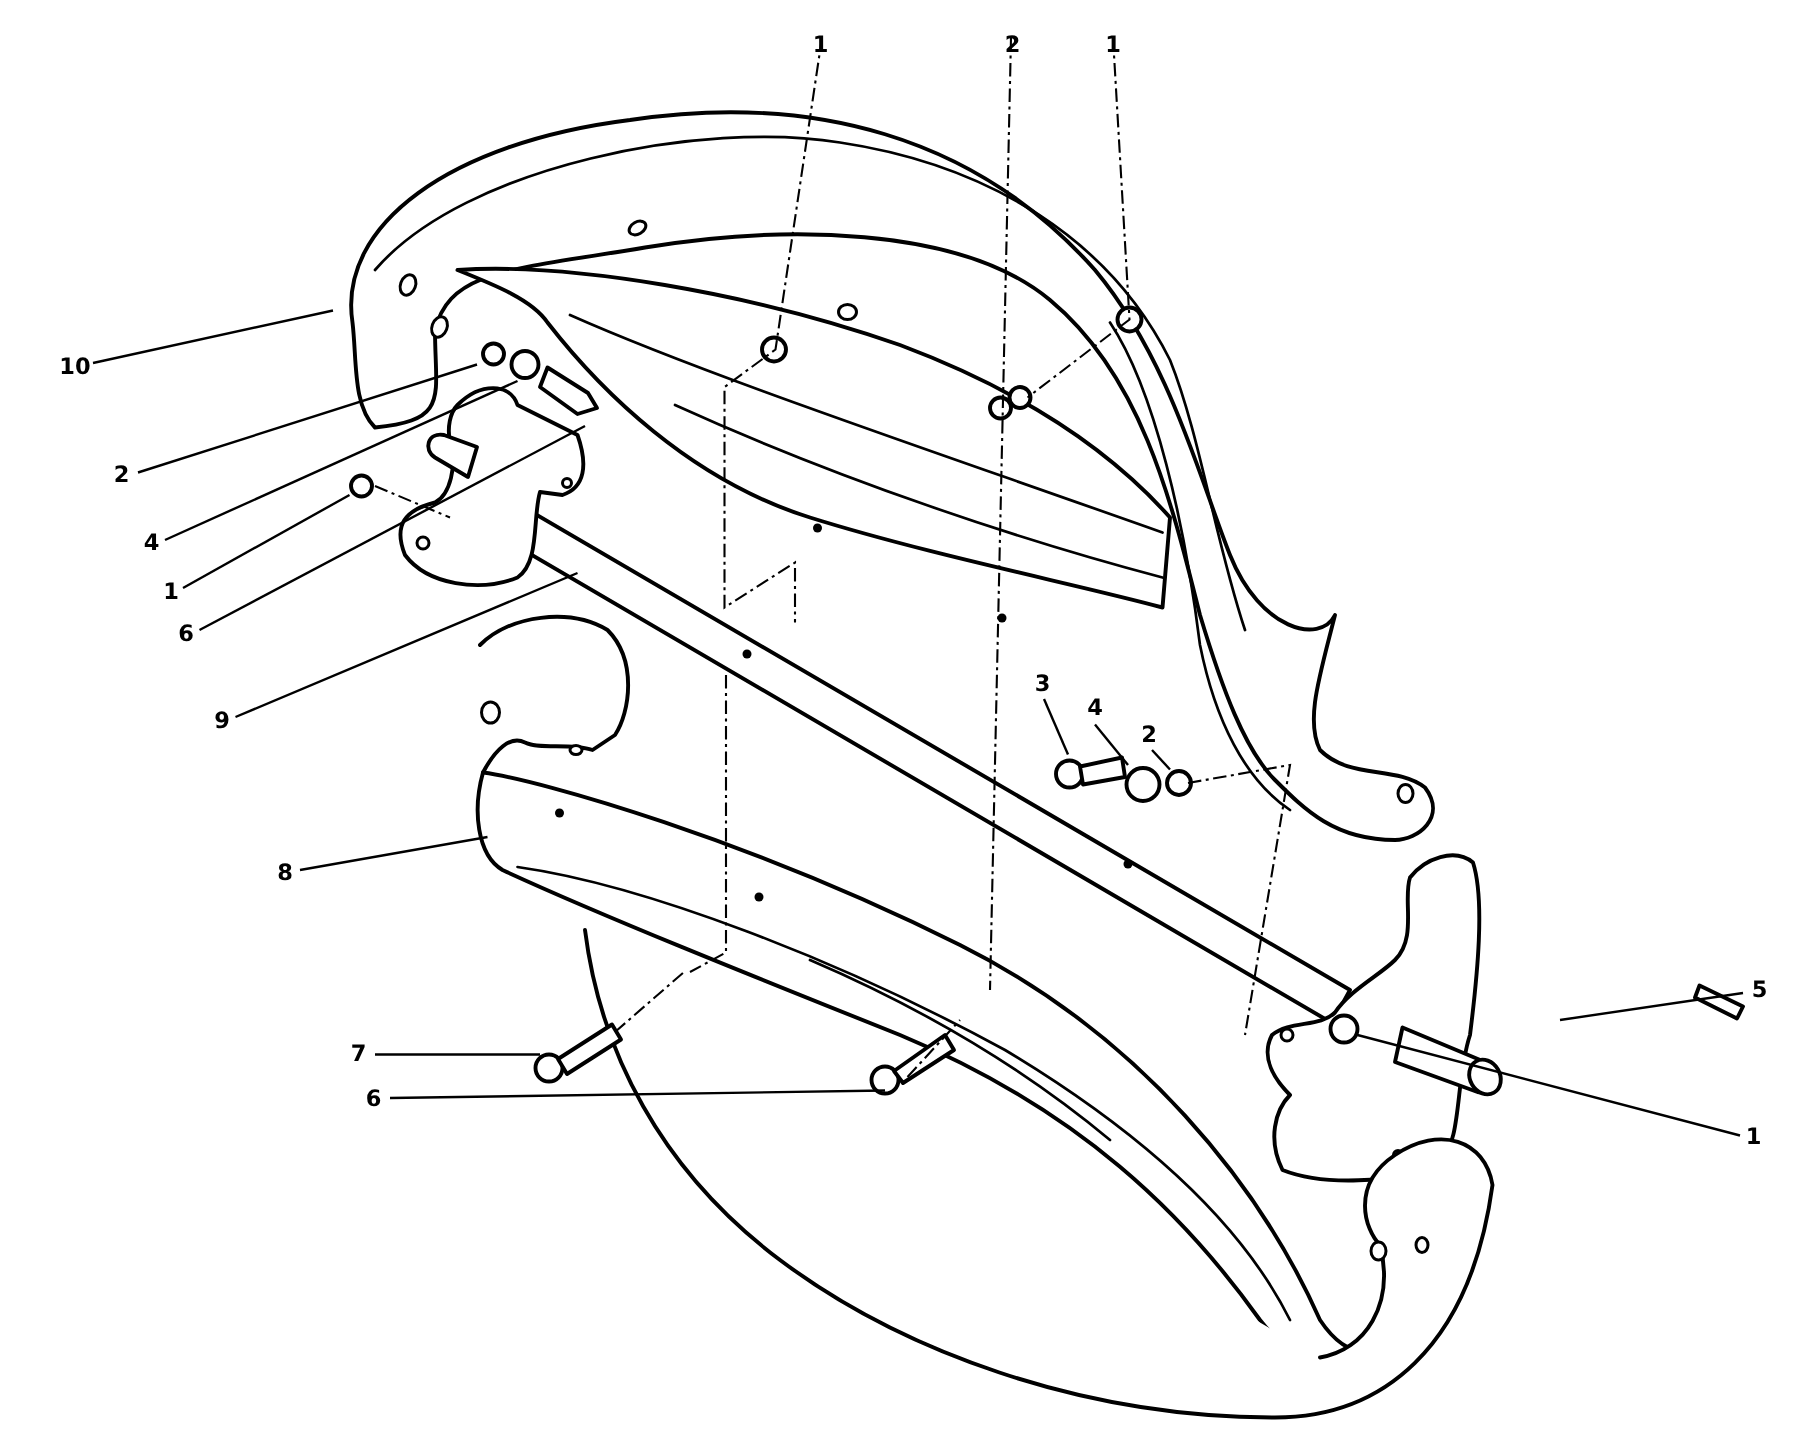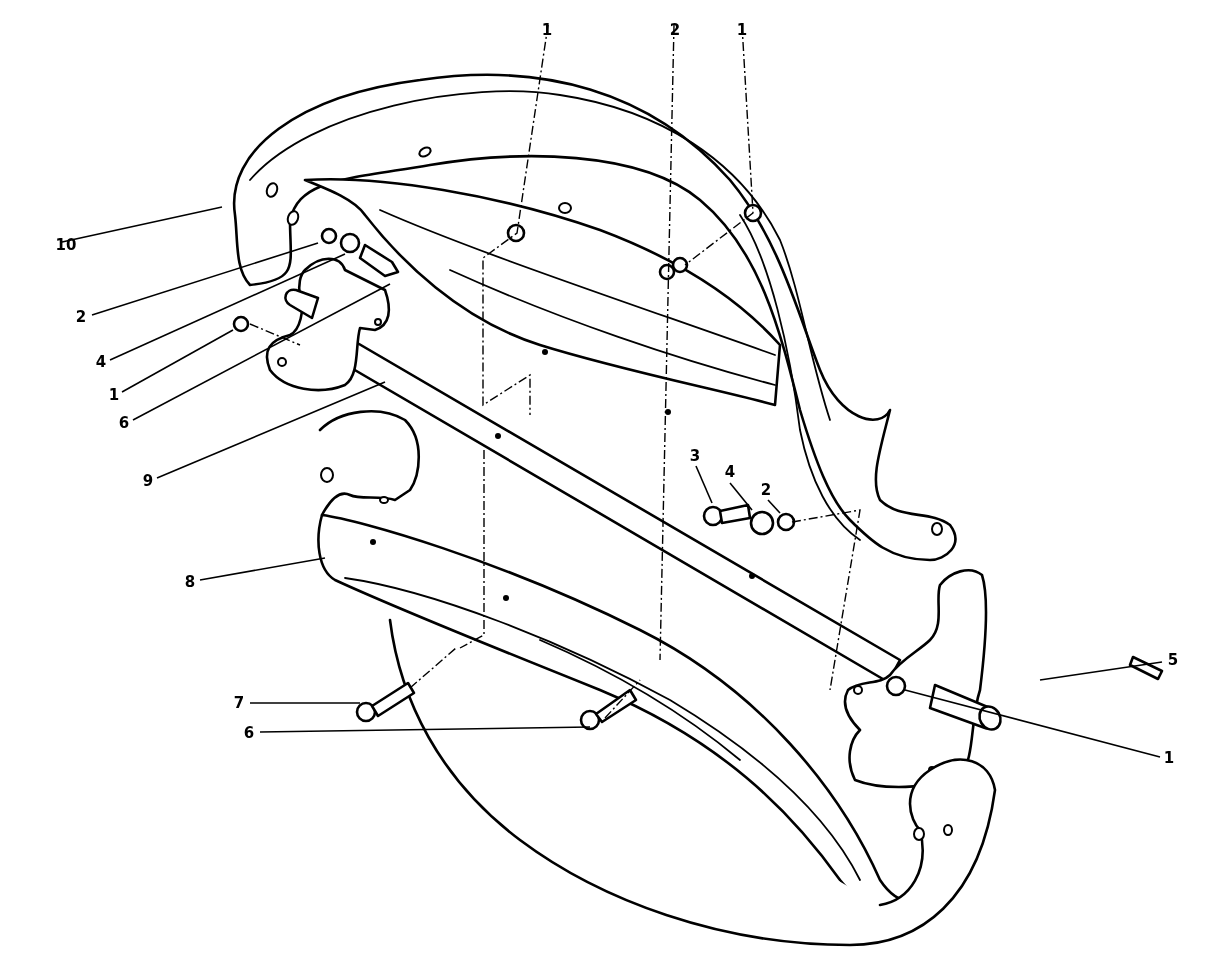--- a/index.html
+++ b/index.html
@@ -126,21 +126,21 @@
     <line class="leader" x1="730" y1="483" x2="752" y2="510"></line>
     <line class="leader" x1="768" y1="500" x2="780" y2="513"></line>
     <line class="leader" x1="1162" y1="662" x2="1040" y2="680"></line>
     <line class="leader" x1="1160" y1="757" x2="905" y2="690"></line>
   </g>
 </svg>
 
 <div class="callout" style="left:547px;top:30px">1</div>
 <div class="callout" style="left:675px;top:30px">2</div>
 <div class="callout" style="left:742px;top:30px">1</div>
-<div class="callout" style="left:66px;top:245px">10</div>
+<div class="callout" style="left:50px;top:245px">10</div>
 <div class="callout" style="left:81px;top:317px">2</div>
 <div class="callout" style="left:101px;top:362px">4</div>
 <div class="callout" style="left:114px;top:395px">1</div>
 <div class="callout" style="left:124px;top:423px">6</div>
 <div class="callout" style="left:148px;top:481px">9</div>
 <div class="callout" style="left:695px;top:456px">3</div>
 <div class="callout" style="left:730px;top:472px">4</div>
 <div class="callout" style="left:766px;top:490px">2</div>
 <div class="callout" style="left:190px;top:582px">8</div>
 <div class="callout" style="left:1173px;top:660px">5</div>

